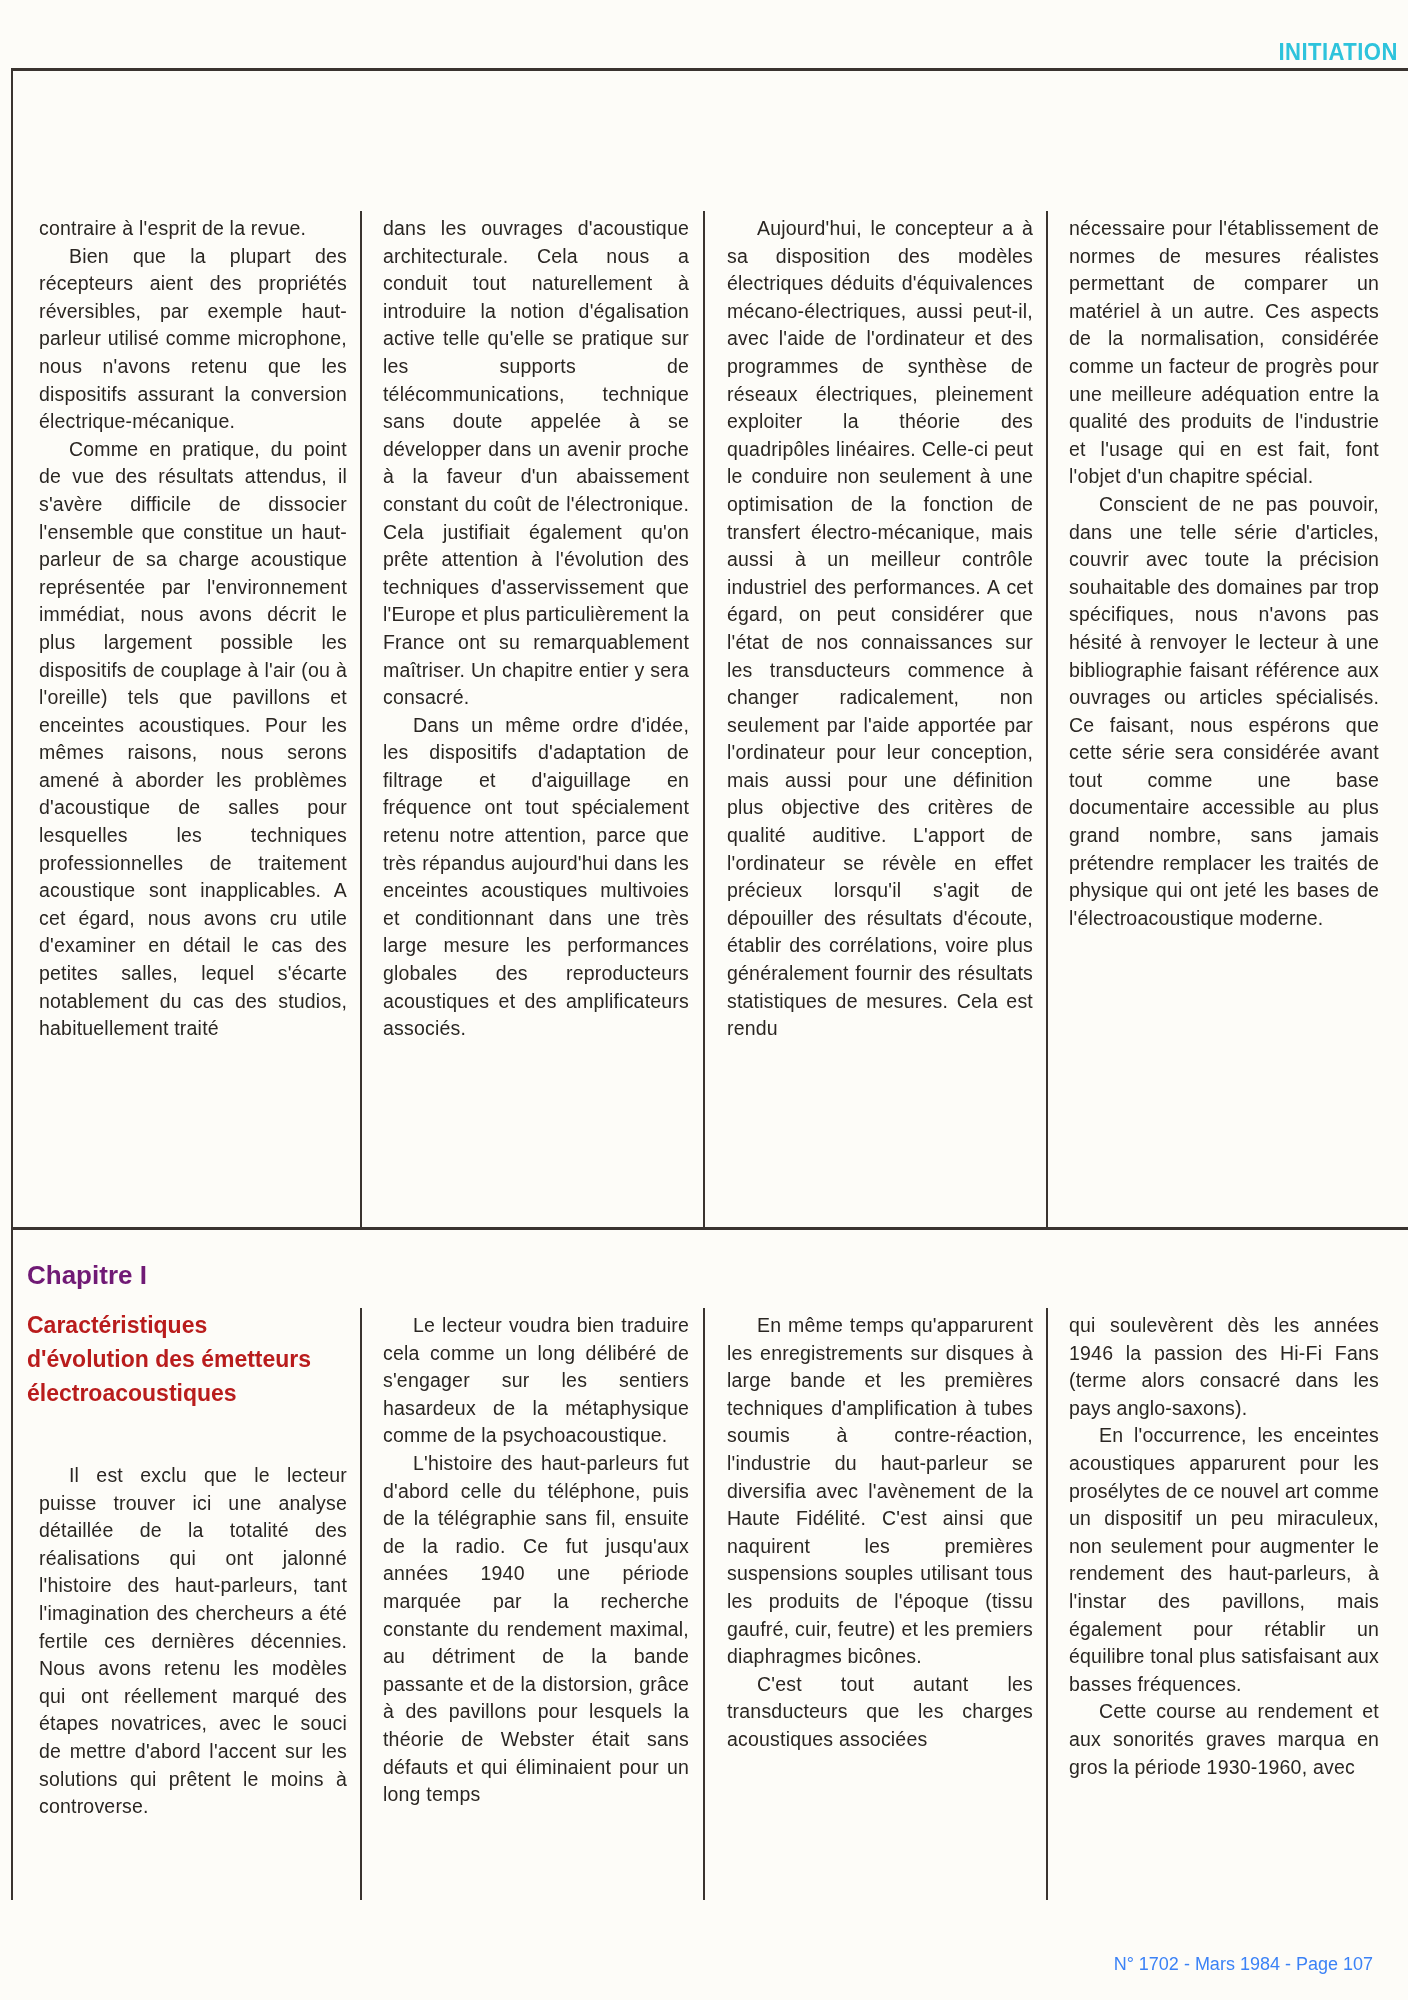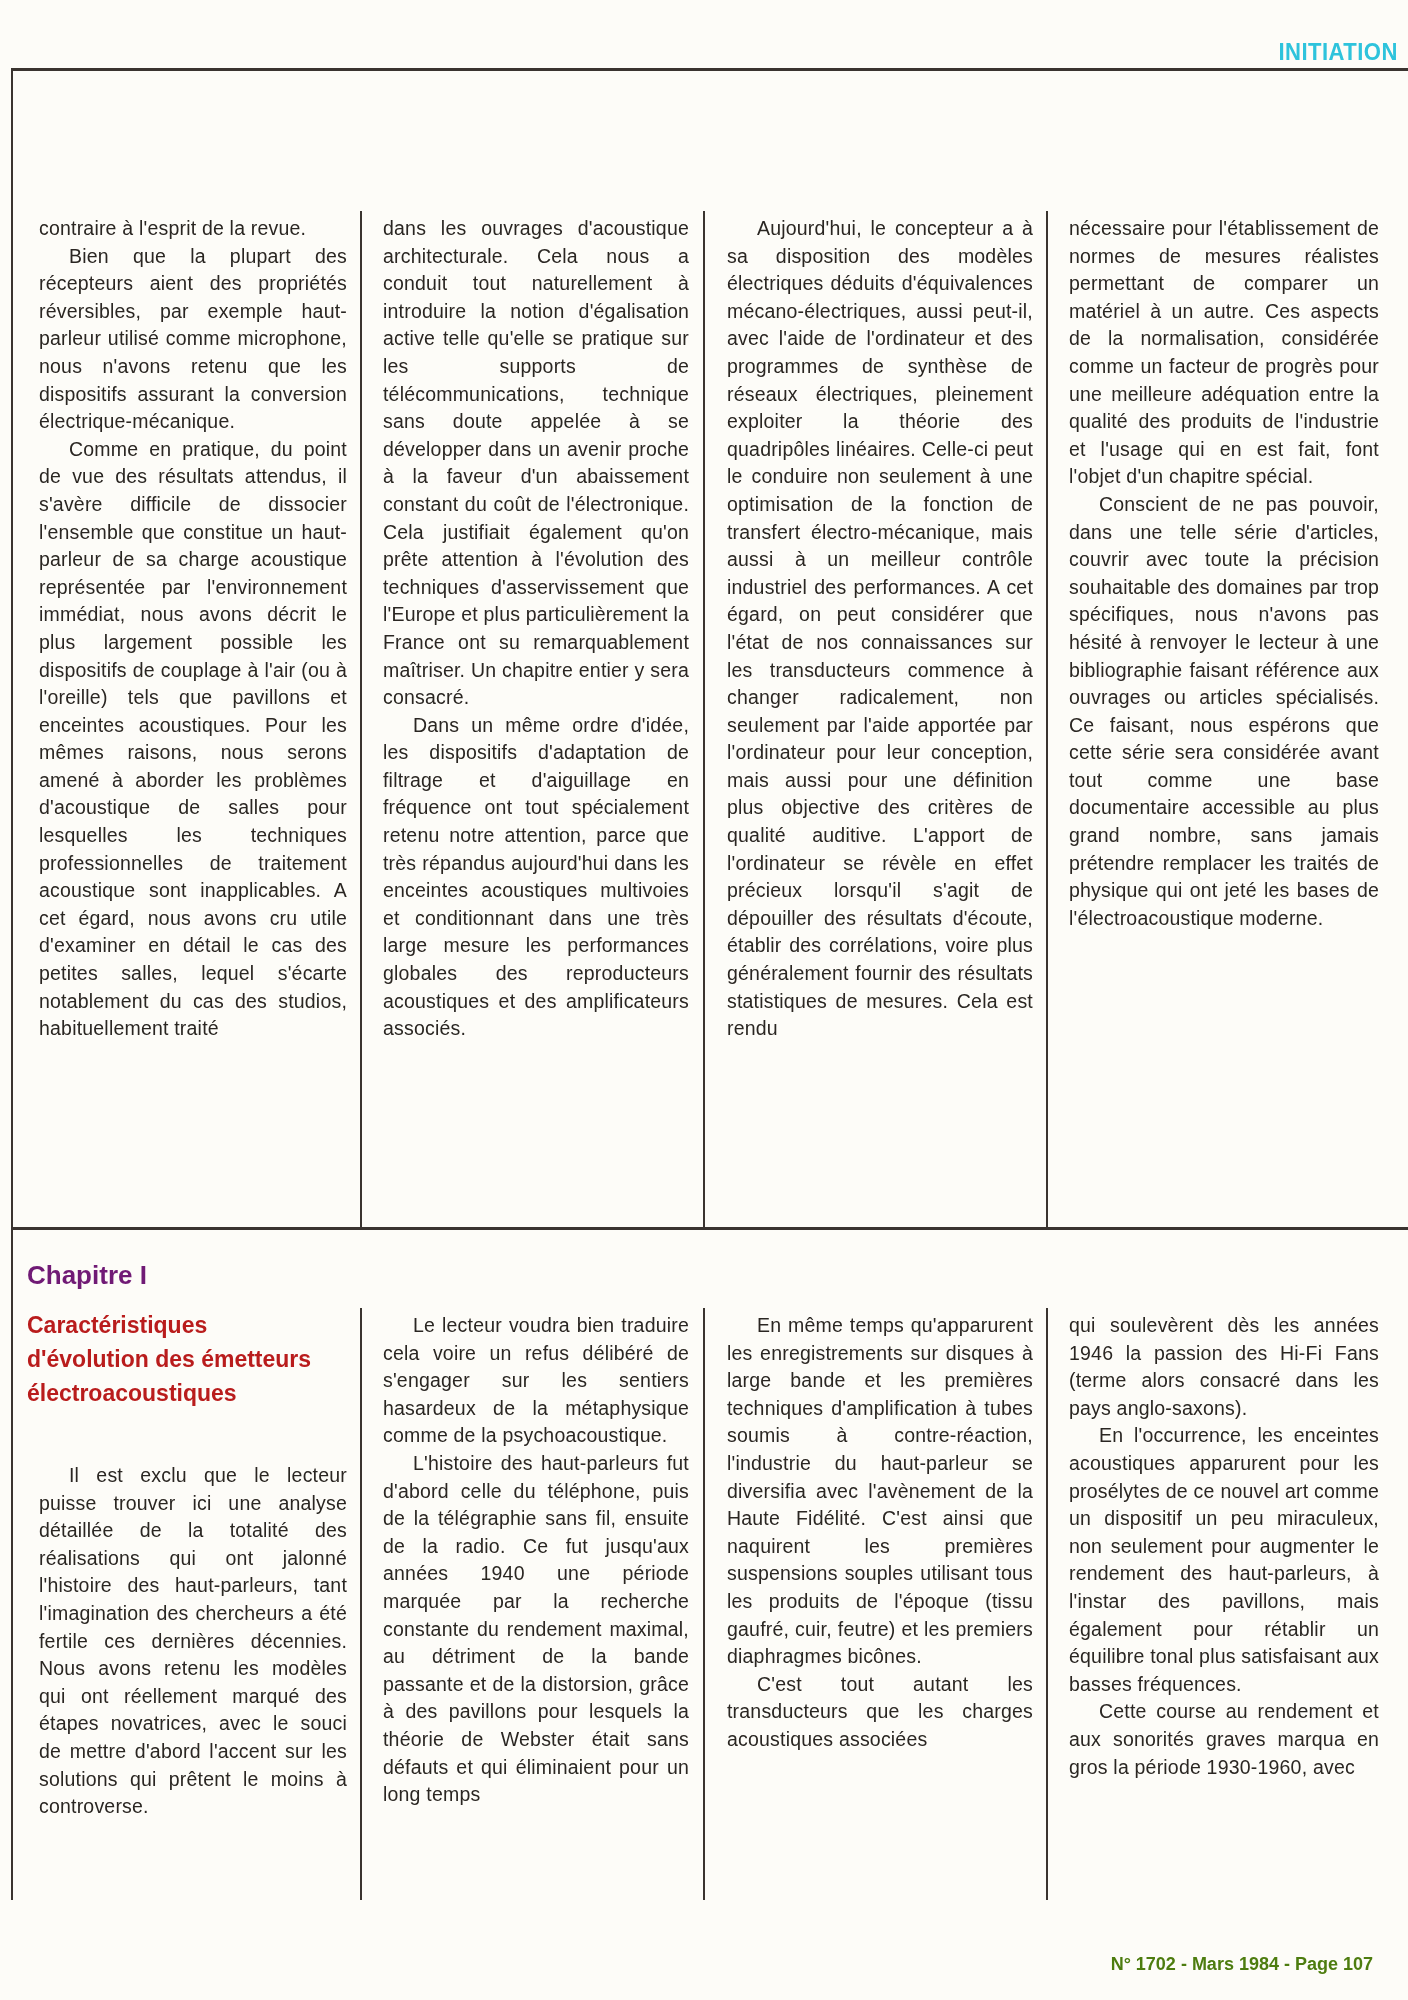--- a/index.html
+++ b/index.html
@@ -40,21 +40,21 @@
       position: absolute; left: 14px; top: 78px; width: 300px;
       color: #b91c1c; font-weight: bold; font-size: 23px; line-height: 34px;
     }
     .bottom .col { top: 82px; }
     .bottom .c1 { left: 26px; width: 308px; top: 232px; }
     .bottom .c2 { left: 370px; width: 306px; }
     .bottom .c3 { left: 714px; width: 306px; }
     .bottom .c4 { left: 1056px; width: 310px; }
     .footer {
       position: absolute; right: 35px; top: 1954px;
-      font-weight: bold; font-size: 18px; color: #4d7c0f;
+      font-weight: normal; font-size: 18px; color: #3b82f6;
     }
   </style>
 </head>
 <body>
 
 <div class="section-label">INITIATION</div>
 
 <div class="box top">
   <div class="vrule" style="left:347px; top:140px; height:1016px;"></div>
   <div class="vrule" style="left:690px; top:140px; height:1016px;"></div>
@@ -83,21 +83,21 @@
   <div class="chapter-title">Caractéristiques d'évolution des émetteurs électroacoustiques</div>
 
   <div class="vrule" style="left:347px; top:78px; height:592px;"></div>
   <div class="vrule" style="left:690px; top:78px; height:592px;"></div>
   <div class="vrule" style="left:1033px; top:78px; height:592px;"></div>
 
   <div class="col c1">
     <p class="ind">Il est exclu que le lecteur puisse trouver ici une analyse détaillée de la totalité des réalisations qui ont jalonné l'histoire des haut-parleurs, tant l'imagination des chercheurs a été fertile ces dernières décennies. Nous avons retenu les modèles qui ont réellement marqué des étapes novatrices, avec le souci de mettre d'abord l'accent sur les solutions qui prêtent le moins à controverse.</p>
   </div>
   <div class="col c2">
-    <p class="ind">Le lecteur voudra bien traduire cela voire un refus délibéré de s'engager sur les sentiers hasardeux de la métaphysique comme de la psychoacoustique.</p>
+    <p class="ind">Le lecteur voudra bien traduire cela comme un long délibéré de s'engager sur les sentiers hasardeux de la métaphysique comme de la psychoacoustique.</p>
     <p class="ind">L'histoire des haut-parleurs fut d'abord celle du téléphone, puis de la télégraphie sans fil, ensuite de la radio. Ce fut jusqu'aux années 1940 une période marquée par la recherche constante du rendement maximal, au détriment de la bande passante et de la distorsion, grâce à des pavillons pour lesquels la théorie de Webster était sans défauts et qui éliminaient pour un long temps</p>
   </div>
   <div class="col c3">
     <p class="ind">En même temps qu'apparurent les enregistrements sur disques à large bande et les premières techniques d'amplification à tubes soumis à contre-réaction, l'industrie du haut-parleur se diversifia avec l'avènement de la Haute Fidélité. C'est ainsi que naquirent les premières suspensions souples utilisant tous les produits de l'époque (tissu gaufré, cuir, feutre) et les premiers diaphragmes bicônes.</p>
     <p class="ind">C'est tout autant les transducteurs que les charges acoustiques associées</p>
   </div>
   <div class="col c4">
     <p>qui soulevèrent dès les années 1946 la passion des Hi-Fi Fans (terme alors consacré dans les pays anglo-saxons).</p>
     <p class="ind">En l'occurrence, les enceintes acoustiques apparurent pour les prosélytes de ce nouvel art comme un dispositif un peu miraculeux, non seulement pour augmenter le rendement des haut-parleurs, à l'instar des pavillons, mais également pour rétablir un équilibre tonal plus satisfaisant aux basses fréquences.</p>
     <p class="ind">Cette course au rendement et aux sonorités graves marqua en gros la période 1930-1960, avec</p>

